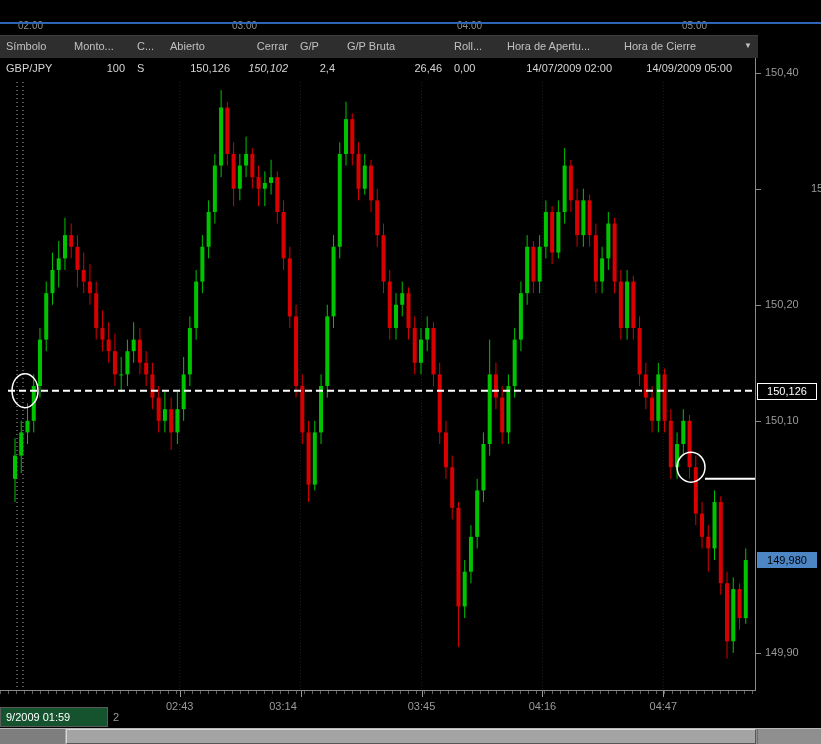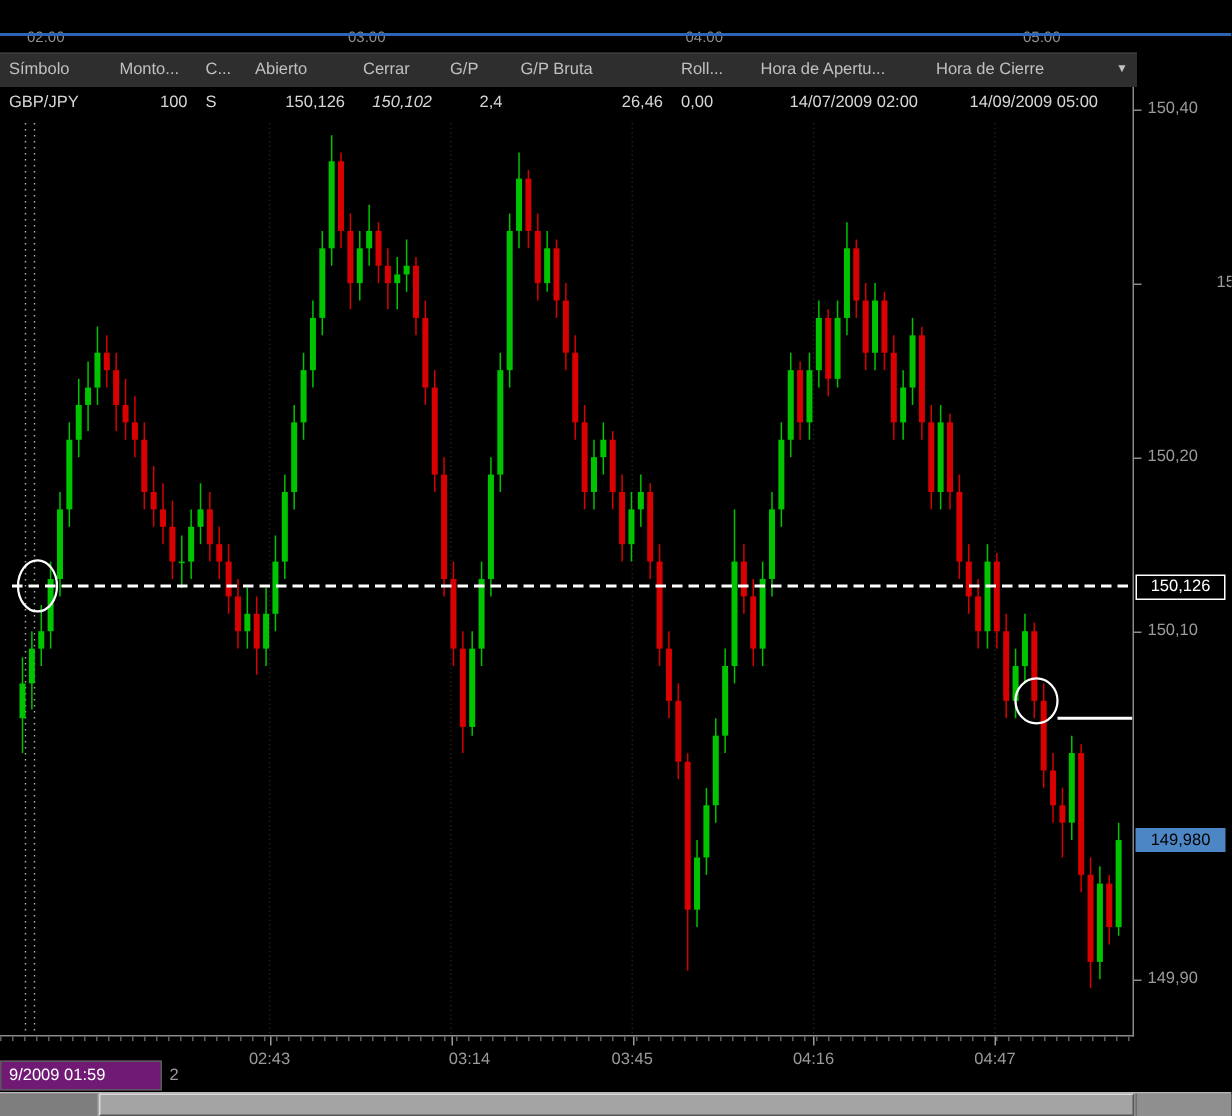--- a/index.html
+++ b/index.html
@@ -33,21 +33,21 @@
                color:#fff;font-size:11px;line-height:15px;text-align:center;}
   .cur-label{position:absolute;left:757px;width:60px;height:16px;background:#4d86c4;color:#000;
              font-size:11px;line-height:16px;text-align:center;}
 
   
   .x-axis{position:absolute;left:0;top:690px;width:756px;height:26px;border-top:1px solid #8a8a8a;}
   .xtick{position:absolute;top:0;width:1px;height:6px;background:#9a9a9a;}
   .xminor{position:absolute;top:0;width:1px;height:3px;background:#5e5e5e;}
   .xlab{position:absolute;top:9px;color:#9a9a9a;font-size:11px;transform:translateX(-50%);}
 
-  .cursor-label{position:absolute;left:0;top:707px;width:108px;height:20px;background:#701a75;color:#fff;
+  .cursor-label{position:absolute;left:0;top:707px;width:108px;height:20px;background:#14532d;color:#fff;
                 font-size:11px;line-height:18px;padding-left:5px;border:1px solid #5a5a5a;box-sizing:border-box;}
   .partial-tick{position:absolute;left:113px;top:711px;color:#9a9a9a;font-size:11px;}
 
   
   .scrollbar{position:absolute;left:0;top:728px;width:821px;height:16px;background:#8f8f8f;border-top:1px solid #b8b8b8;box-sizing:border-box;}
   .sb-left{position:absolute;left:0;top:0;width:65px;height:16px;background:#7e7e7e;border-right:1px solid #a8a8a8;}
   .sb-thumb{position:absolute;left:66px;top:0;width:690px;height:15px;background:#a4a4a4;
             border:1px solid;border-color:#d8d8d8 #565656 #565656 #d8d8d8;box-sizing:border-box;}
   .sb-corner{position:absolute;left:757px;top:0;width:64px;height:15px;background:#8f8f8f;border-left:1px solid #6e6e6e;}
 </style>
@@ -59,24 +59,24 @@
   <div class="top-axis" id="top-axis">
       <span class="tlab" style="left: 18px;">02:00</span>
       <span class="tlab" style="left: 232px;">03:00</span>
       <span class="tlab" style="left: 457px;">04:00</span>
       <span class="tlab" style="left: 682px;">05:00</span>
     </div>
   <div class="pane-divider"></div>
 
   <div class="tbl-head" id="tbl-head">
       <div class="cell" style="width: 68px; text-align: left;">Símbolo</div>
-      <div class="cell" style="width: 63px; text-align: center;">Monto...</div>
+      <div class="cell" style="width: 63px; text-align: left;">Monto...</div>
       <div class="cell" style="width: 33px; text-align: left;">C...</div>
       <div class="cell" style="width: 72px; text-align: left;">Abierto</div>
-      <div class="cell" style="width: 58px; text-align: left;">Cerrar</div>
+      <div class="cell" style="width: 58px; text-align: right;">Cerrar</div>
       <div class="cell" style="width: 47px; text-align: left;">G/P</div>
       <div class="cell" style="width: 107px; text-align: left;">G/P Bruta</div>
       <div class="cell" style="width: 53px; text-align: left;">Roll...</div>
       <div class="cell" style="width: 117px; text-align: left;">Hora de Apertu...</div>
       <div class="cell" style="width: 120px; text-align: left;">Hora de Cierre</div>
       <div class="dd-cell">▼</div>
     </div>
   <div class="tbl-row" id="tbl-row">
       <div class="cell" style="width: 68px; text-align: left;">GBP/JPY</div>
       <div class="cell" style="width: 63px; text-align: right;">100</div>
@@ -450,21 +450,21 @@
       <div class="xminor" style="left: 704px;"></div>
       <div class="xminor" style="left: 712px;"></div>
       <div class="xminor" style="left: 720px;"></div>
       <div class="xminor" style="left: 728px;"></div>
       <div class="xminor" style="left: 736px;"></div>
       <div class="xminor" style="left: 744px;"></div>
       <div class="xminor" style="left: 752px;"></div>
       <div class="xtick" style="left: 179.7px;"></div>
       <div class="xlab" style="left: 179.7px;">02:43</div>
       <div class="xtick" style="left: 300.6px;"></div>
-      <div class="xlab" style="left: 313px;">03:14</div>
+      <div class="xlab" style="left: 283px;">03:14</div>
       <div class="xtick" style="left: 421.5px;"></div>
       <div class="xlab" style="left: 421.5px;">03:45</div>
       <div class="xtick" style="left: 542.4px;"></div>
       <div class="xlab" style="left: 542.4px;">04:16</div>
       <div class="xtick" style="left: 663.3px;"></div>
       <div class="xlab" style="left: 663.3px;">04:47</div>
     </div>
 
   <div class="cursor-label">9/2009 01:59</div>
   <div class="partial-tick">2</div>

